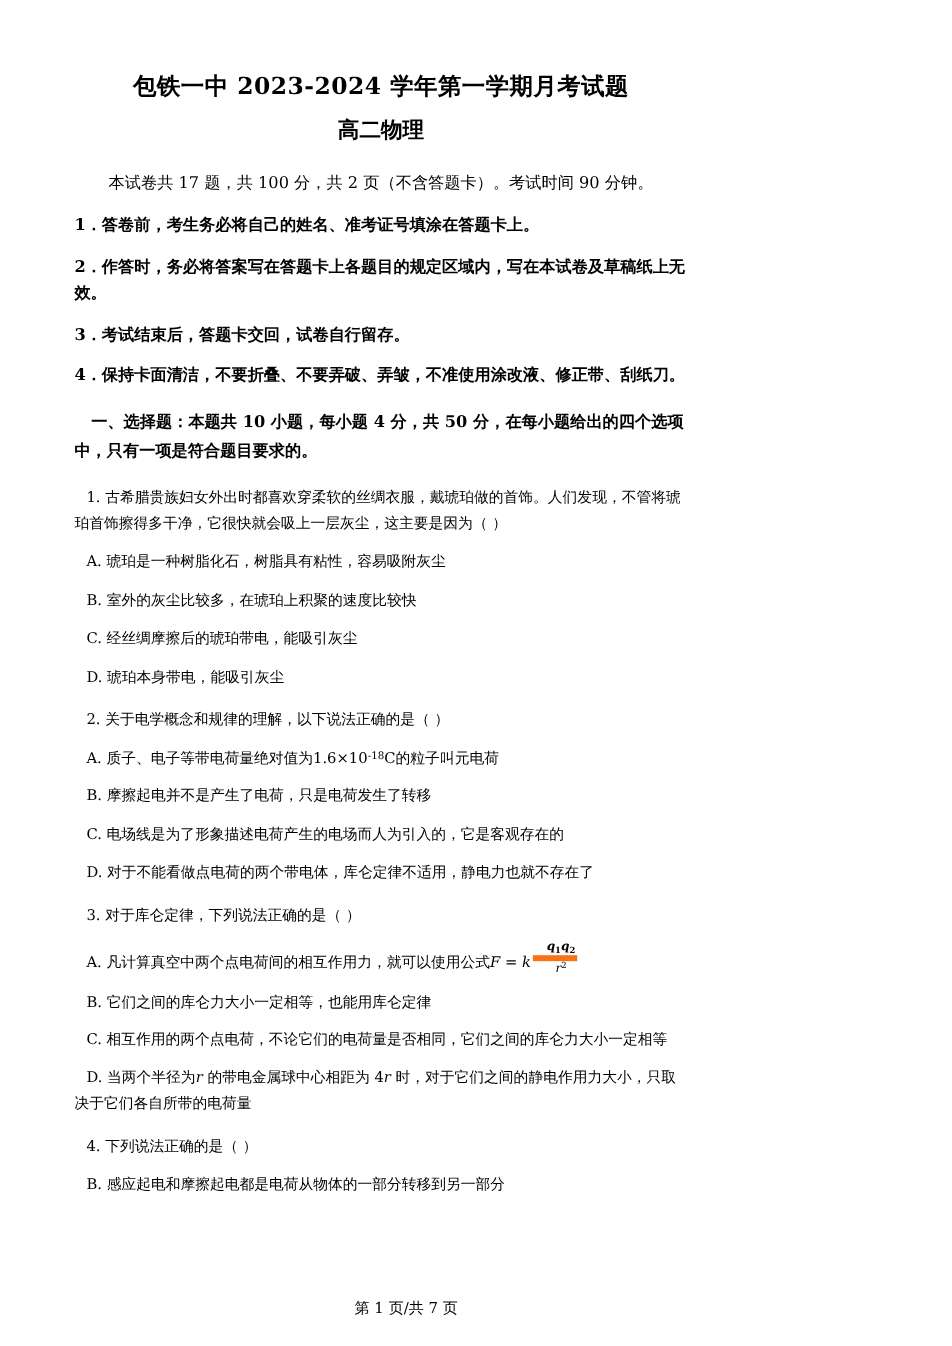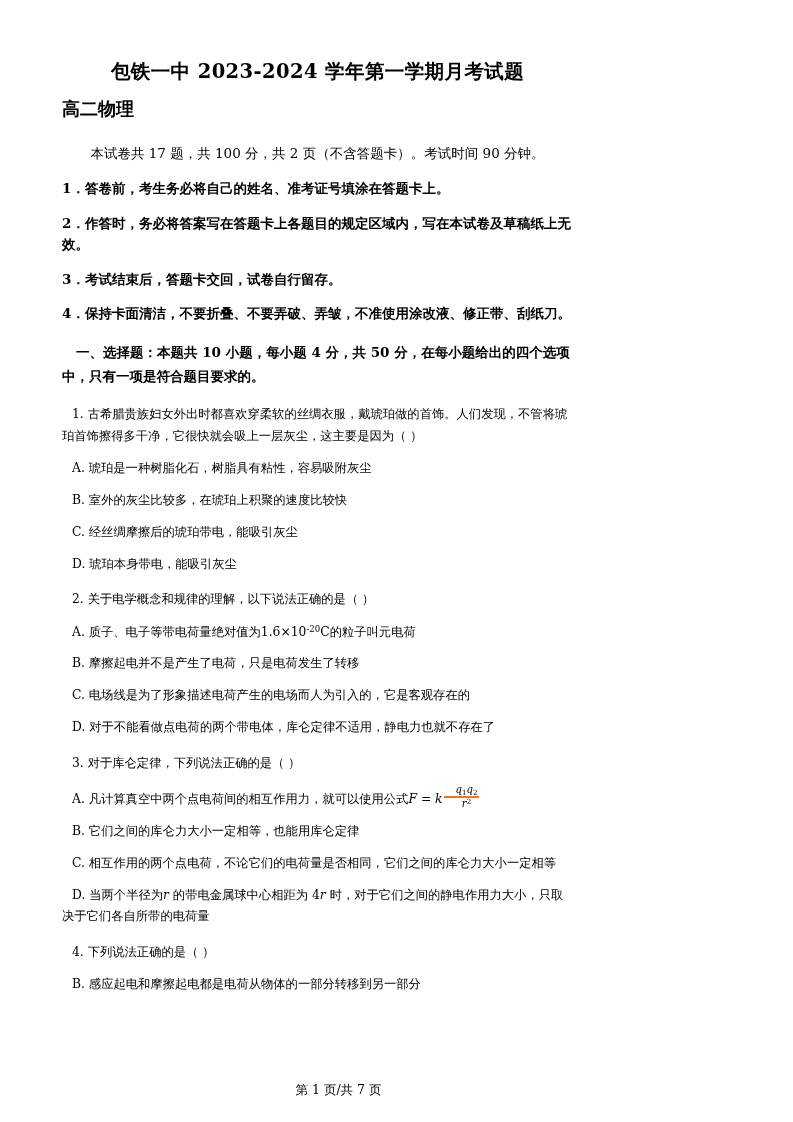--- a/index.html
+++ b/index.html
@@ -23,21 +23,21 @@
   }
   .doc-title {
     text-align: center;
     font-size: 19.5px;
     font-weight: bold;
     letter-spacing: 0.4px;
     margin: 6px 0 0 0;
     line-height: 1.4;
   }
   .doc-subtitle {
-    text-align: left;
+    text-align: center;
     font-size: 18px;
     font-weight: bold;
     margin: 11px 0 0 0;
     line-height: 1.4;
   }
   .exam-info {
     text-align: center;
     font-size: 13.5px;
     font-weight: normal;
     margin: 22px 0 0 0;
@@ -86,22 +86,23 @@
   .frac {
     display: inline-block;
     vertical-align: -0.42em;
     text-align: center;
     font-size: 0.82em;
     line-height: 1.05;
     margin: 0 1px;
   }
   .frac .num {
     display: block;
-    border-bottom: 2px solid #f97316;
+    border-bottom: 5px solid #f97316;
     padding: 0 2px;
+    font-weight: bold;
   }
   .frac .den {
     display: block;
     padding: 0 2px;
   }
   .mi { font-family: "DejaVu Serif", "Liberation Serif", serif; font-style: italic; }
   .sub { font-size: 0.7em; vertical-align: -0.25em; }
   .sup { font-size: 0.7em; vertical-align: 0.45em; }
   .formula { font-family: "DejaVu Serif", "Liberation Serif", serif; white-space: nowrap; }
 </style>
@@ -122,21 +123,21 @@
 
   <p class="section-head">一、选择题：本题共 10 小题，每小题 4 分，共 50 分，在每小题给出的四个选项中，只有一项是符合题目要求的。</p>
 
   <p class="q-stem">1. 古希腊贵族妇女外出时都喜欢穿柔软的丝绸衣服，戴琥珀做的首饰。人们发现，不管将琥珀首饰擦得多干净，它很快就会吸上一层灰尘，这主要是因为（      ）</p>
   <p class="q-opt">A. 琥珀是一种树脂化石，树脂具有粘性，容易吸附灰尘</p>
   <p class="q-opt">B. 室外的灰尘比较多，在琥珀上积聚的速度比较快</p>
   <p class="q-opt">C. 经丝绸摩擦后的琥珀带电，能吸引灰尘</p>
   <p class="q-opt">D. 琥珀本身带电，能吸引灰尘</p>
 
   <p class="q-stem">2. 关于电学概念和规律的理解，以下说法正确的是（      ）</p>
-  <p class="q-opt">A. 质子、电子等带电荷量绝对值为<span class="formula">1.6×10<span class="sup">-20</span>C</span>的粒子叫元电荷</p>
+  <p class="q-opt">A. 质子、电子等带电荷量绝对值为<span class="formula">1.6×10<span class="sup">-18</span>C</span>的粒子叫元电荷</p>
   <p class="q-opt">B. 摩擦起电并不是产生了电荷，只是电荷发生了转移</p>
   <p class="q-opt">C. 电场线是为了形象描述电荷产生的电场而人为引入的，它是客观存在的</p>
   <p class="q-opt">D. 对于不能看做点电荷的两个带电体，库仑定律不适用，静电力也就不存在了</p>
 
   <p class="q-stem">3. 对于库仑定律，下列说法正确的是（      ）</p>
   <p class="q-opt">A. 凡计算真空中两个点电荷间的相互作用力，就可以使用公式<span class="formula"><span class="mi">F</span> = <span class="mi">k</span><span class="frac"><span class="num"><span class="mi">q</span><span class="sub">1</span><span class="mi">q</span><span class="sub">2</span></span><span class="den"><span class="mi">r</span><span class="sup">2</span></span></span></span></p>
   <p class="q-opt">B. 它们之间的库仑力大小一定相等，也能用库仑定律</p>
   <p class="q-opt">C. 相互作用的两个点电荷，不论它们的电荷量是否相同，它们之间的库仑力大小一定相等</p>
   <p class="q-opt">D. 当两个半径为<span class="mi">r</span> 的带电金属球中心相距为 4<span class="mi">r</span> 时，对于它们之间的静电作用力大小，只取决于它们各自所带的电荷量</p>
 

